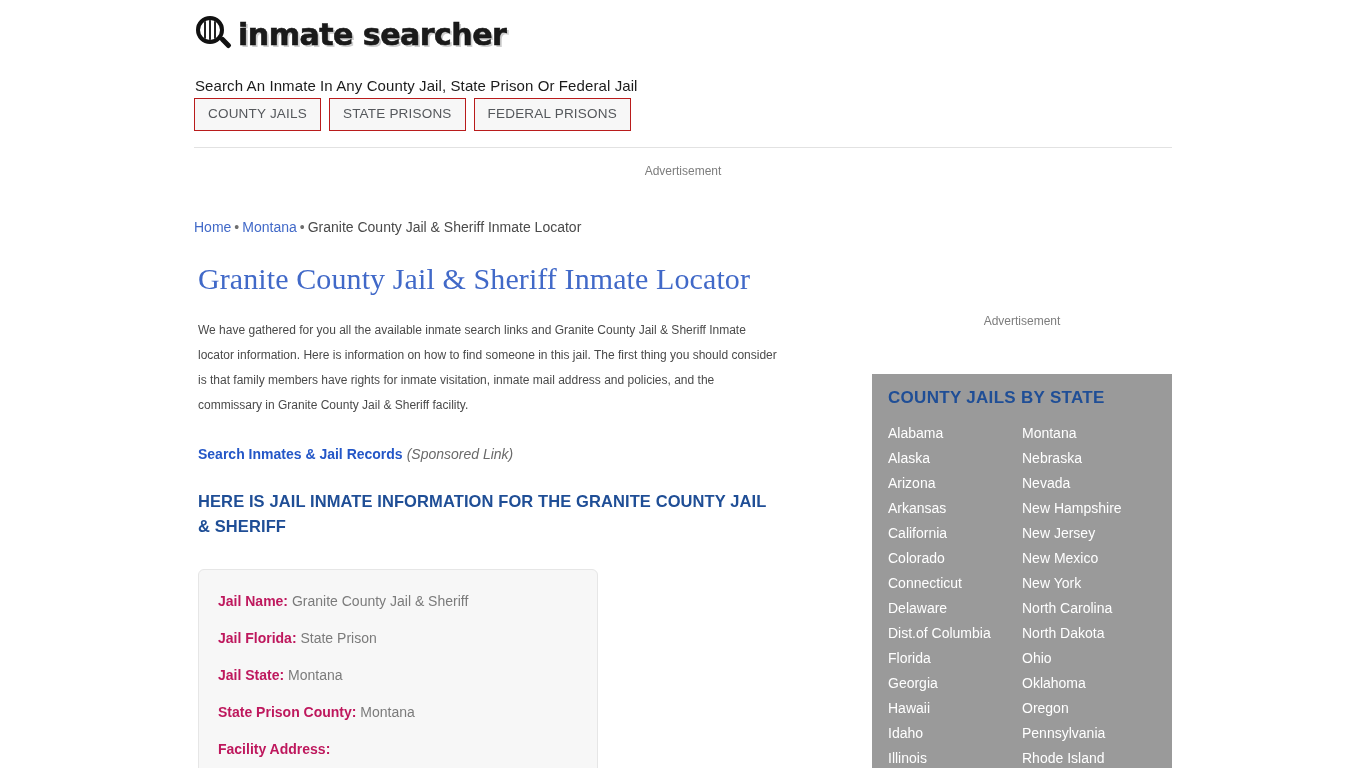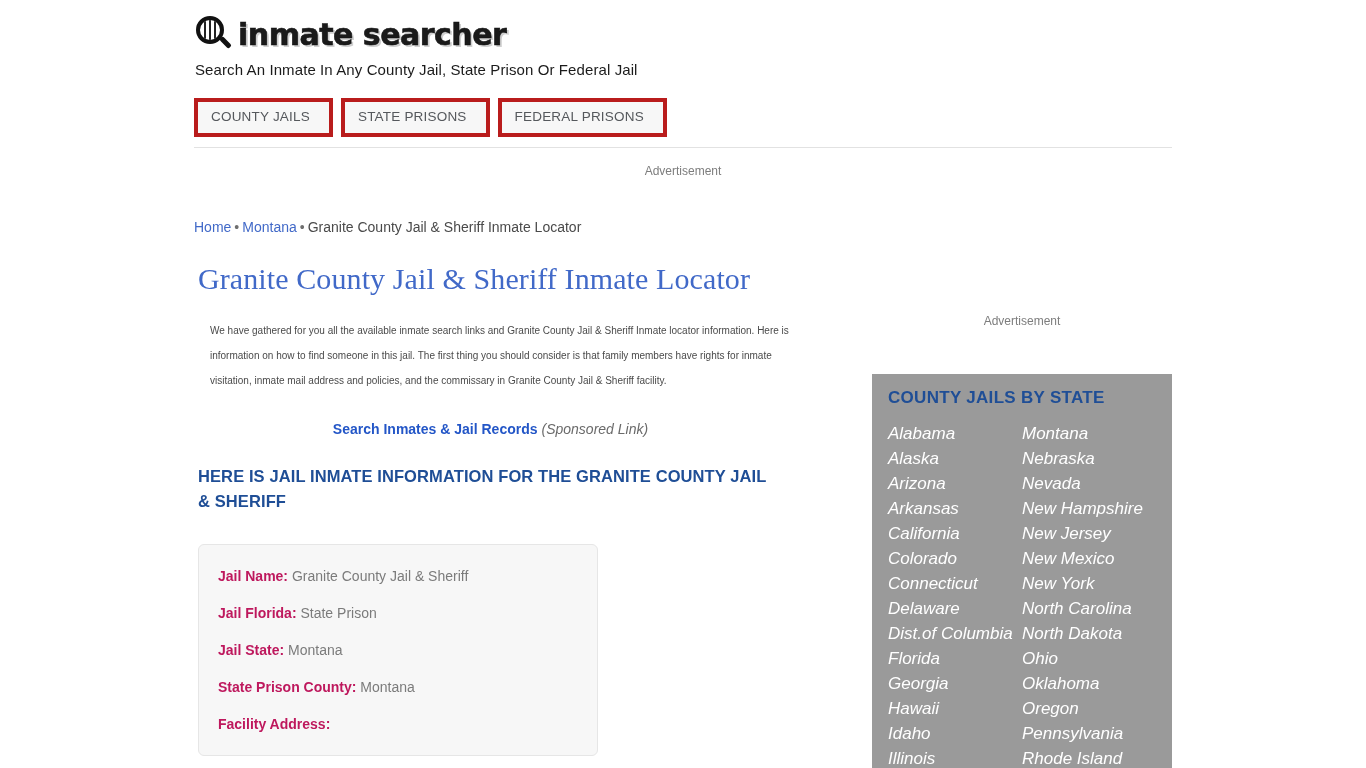--- a/index.html
+++ b/index.html
@@ -32,30 +32,30 @@
     background: #111; transform: rotate(45deg); border-radius: 2px;
   }
   .logo-text {
     font-family: "DejaVu Sans", sans-serif;
     font-weight: bold; font-size: 30px; letter-spacing: -0.5px;
     color: #1a1a1a; margin-left: 4px;
     -webkit-text-stroke: 0.6px #111;
     text-shadow: 2px 2px 0 #cfcfcf;
   }
   .tagline {
-    font-size: 15px; color: #1b1b1b; margin-top: 5px; margin-left: 1px;
+    font-size: 15px; color: #1b1b1b; margin-top: 21px; margin-left: 1px;
     letter-spacing: 0.1px;
   }
 
   
   .nav { position: absolute; left: 194px; top: 98px; display: flex; gap: 8px; }
   .nav-btn {
-    border: 4px solid #b91c1c; background: #f7f7f7; color: #55585c;
+    border: 1px solid #b91c1c; background: #f7f7f7; color: #55585c;
     font-size: 13.5px; letter-spacing: 0.2px;
-    padding: 8px 19px 9px 13px; line-height: 14px;
+    padding: 8px 13px 9px 13px; line-height: 14px;
     white-space: nowrap; cursor: pointer;
   }
   .nav-rule {
     position: absolute; left: 194px; top: 147px; width: 978px;
     height: 1px; background: #e2e2e2;
   }
 
   
   .ad-top {
     position: absolute; left: 194px; top: 164px; width: 978px;
@@ -75,24 +75,24 @@
   .crumb .sep { color: #6f6f6f; padding: 0 3px; }
 
   
   .main { position: absolute; left: 198px; top: 262px; width: 600px; }
   .page-title {
     font-family: "Liberation Serif", serif;
     font-size: 30px; font-weight: normal; color: #4169c8;
     margin: 0 0 22px 0; line-height: 34px; letter-spacing: 0.1px;
   }
   .intro {
-    font-size: 10px; color: #4a4a4a; line-height: 25px;
-    margin: 0 0 28px 12px; width: 580px;
-  }
-  .sponsor { text-align: center; width: 585px; margin: 0 0 27px 0; font-size: 14px; }
+    font-size: 12px; color: #4a4a4a; line-height: 25px;
+    margin: 0 0 28px 0; width: 580px;
+  }
+  .sponsor { width: 585px; margin: 0 0 27px 0; font-size: 14px; }
   .sponsor a { color: #2356c7; font-weight: bold; text-decoration: none; cursor: pointer; }
   .sponsor .note { color: #6a6a6a; font-style: italic; margin-left: 4px; }
   .sect-title {
     font-size: 16.5px; font-weight: bold; color: #1f4e96;
     line-height: 25px; margin: 0 0 30px 0; width: 580px;
     letter-spacing: 0.1px;
   }
   .info-card {
     border: 1px solid #e6e6e6; border-radius: 6px; background: #f7f7f7;
     width: 400px; padding: 22px 0 22px 19px;
@@ -108,22 +108,22 @@
   }
   .sb-title {
     color: #1f4e96; font-weight: bold; font-size: 17px;
     letter-spacing: 0.3px; padding: 14px 0 13px 16px;
   }
   .sb-grid {
     display: grid; grid-template-columns: 134px 1fr;
     padding: 0 0 0 16px; row-gap: 0; column-gap: 0;
   }
   .sb-item {
-    color: #ffffff; font-size: 17px; line-height: 25px;
-    text-decoration: none; cursor: pointer; white-space: nowrap; font-style: italic;
+    color: #ffffff; font-size: 14px; line-height: 25px;
+    text-decoration: none; cursor: pointer; white-space: nowrap;
   }
 </style>
 </head>
 <body>
 
 <div class="page">
 
   <div class="header">
     <div class="logo-row">
       <span class="logo-mark">

